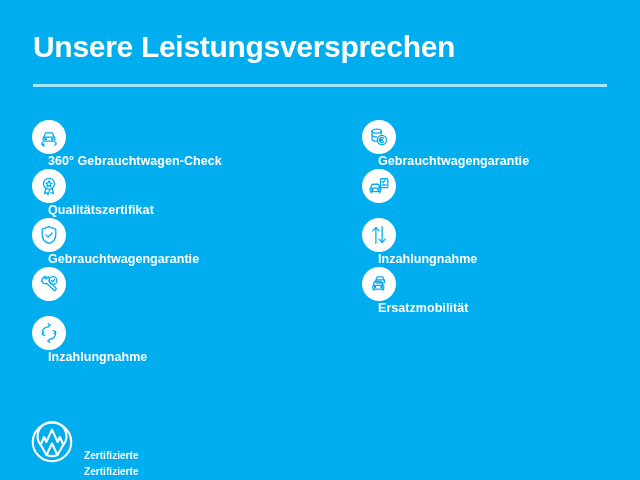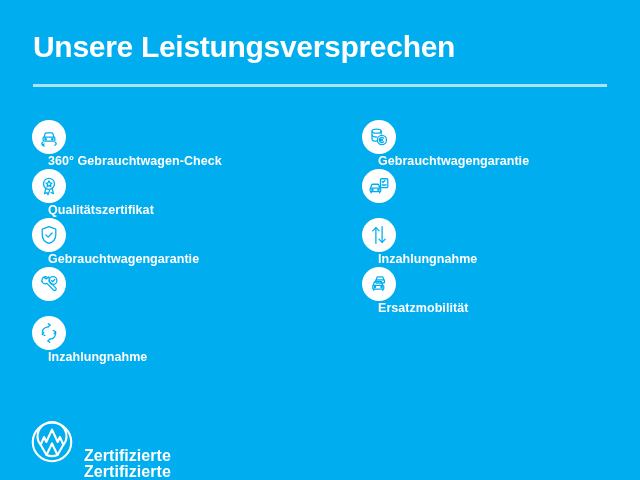--- a/index.html
+++ b/index.html
@@ -104,21 +104,21 @@
     align-items: center;
   }
   .brand-logo {
     width: 44px;
     height: 44px;
     flex: 0 0 auto;
   }
   .brand-text {
     margin-left: 10px;
     color: #ffffff;
-    font-size: 16px;
+    font-size: 10px;
     line-height: 15.5px;
     font-weight: bold;
     letter-spacing: 0.05px;
     margin-top: 44px;
   }
   .brand-text span {
     display: block;
     white-space: nowrap;
   }
 </style>

